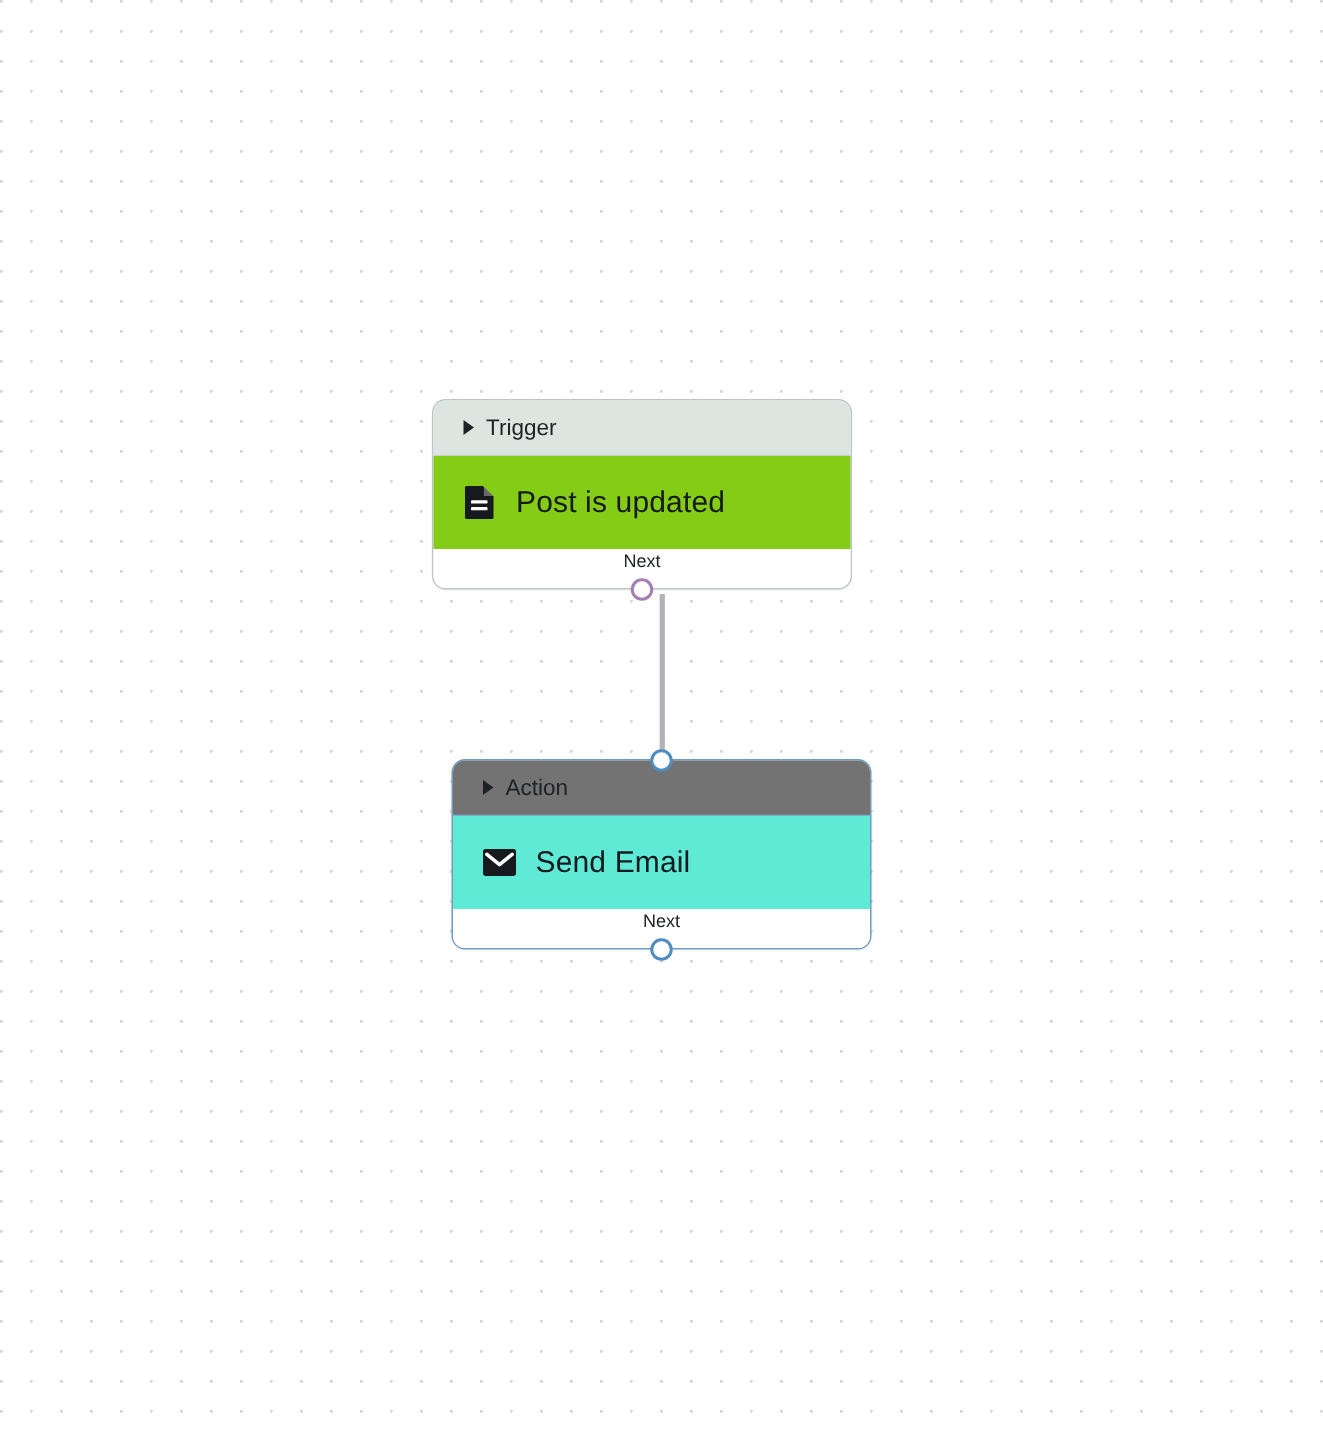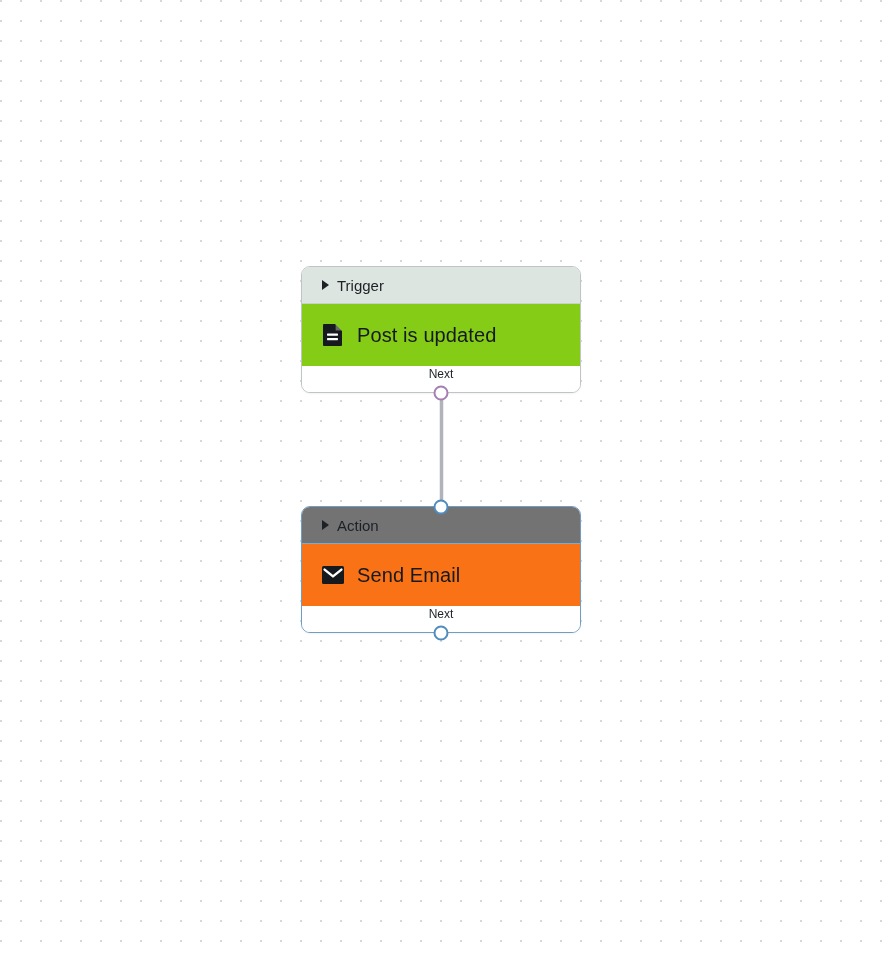--- a/index.html
+++ b/index.html
@@ -99,21 +99,21 @@
 
   .footer-label {
     font-size: 12px;
     color: #1d2126;
     line-height: 14px;
     padding-top: 1px;
   }
 
   
   #trigger-node {
-    left: 301px;
+    left: 288px;
     top: 266px;
     border-color: #bfc4c6;
   }
   #trigger-node .node-header {
     background: #dde5e1;
     border-bottom: 1px solid #c8d2cd;
   }
   #trigger-node .node-body {
     background: #84cc16;
   }
@@ -122,21 +122,21 @@
   #action-node {
     left: 301px;
     top: 506px;
     border-color: #6f9dc4;
   }
   #action-node .node-header {
     background: #737373;
     border-bottom: 1px solid #7badd4;
   }
   #action-node .node-body {
-    background: #f97316;
+    background: #5eead4;
   }
 
   
   .handle {
     position: absolute;
     width: 15px;
     height: 15px;
     border-radius: 50%;
     background: #ffffff;
     box-sizing: border-box;

